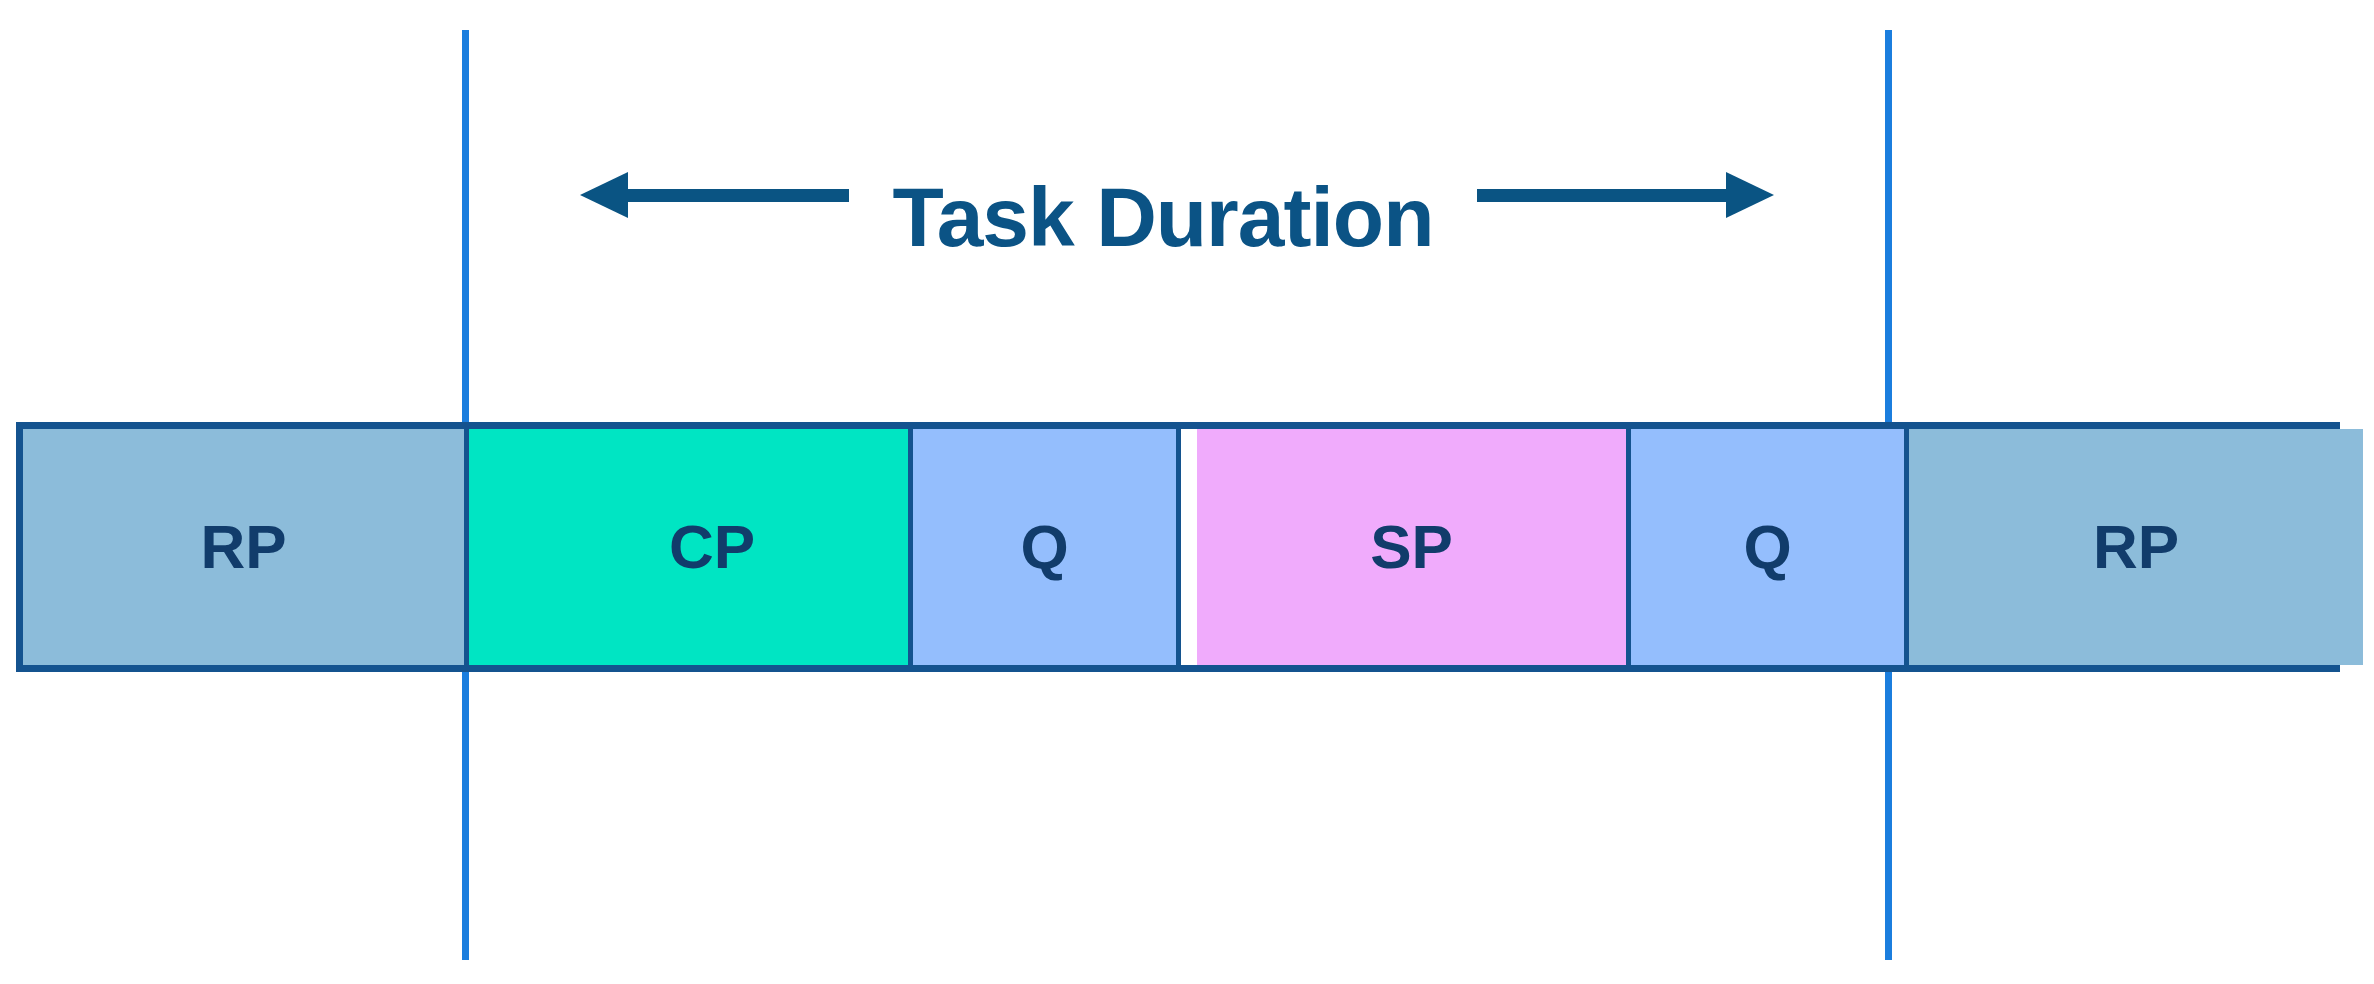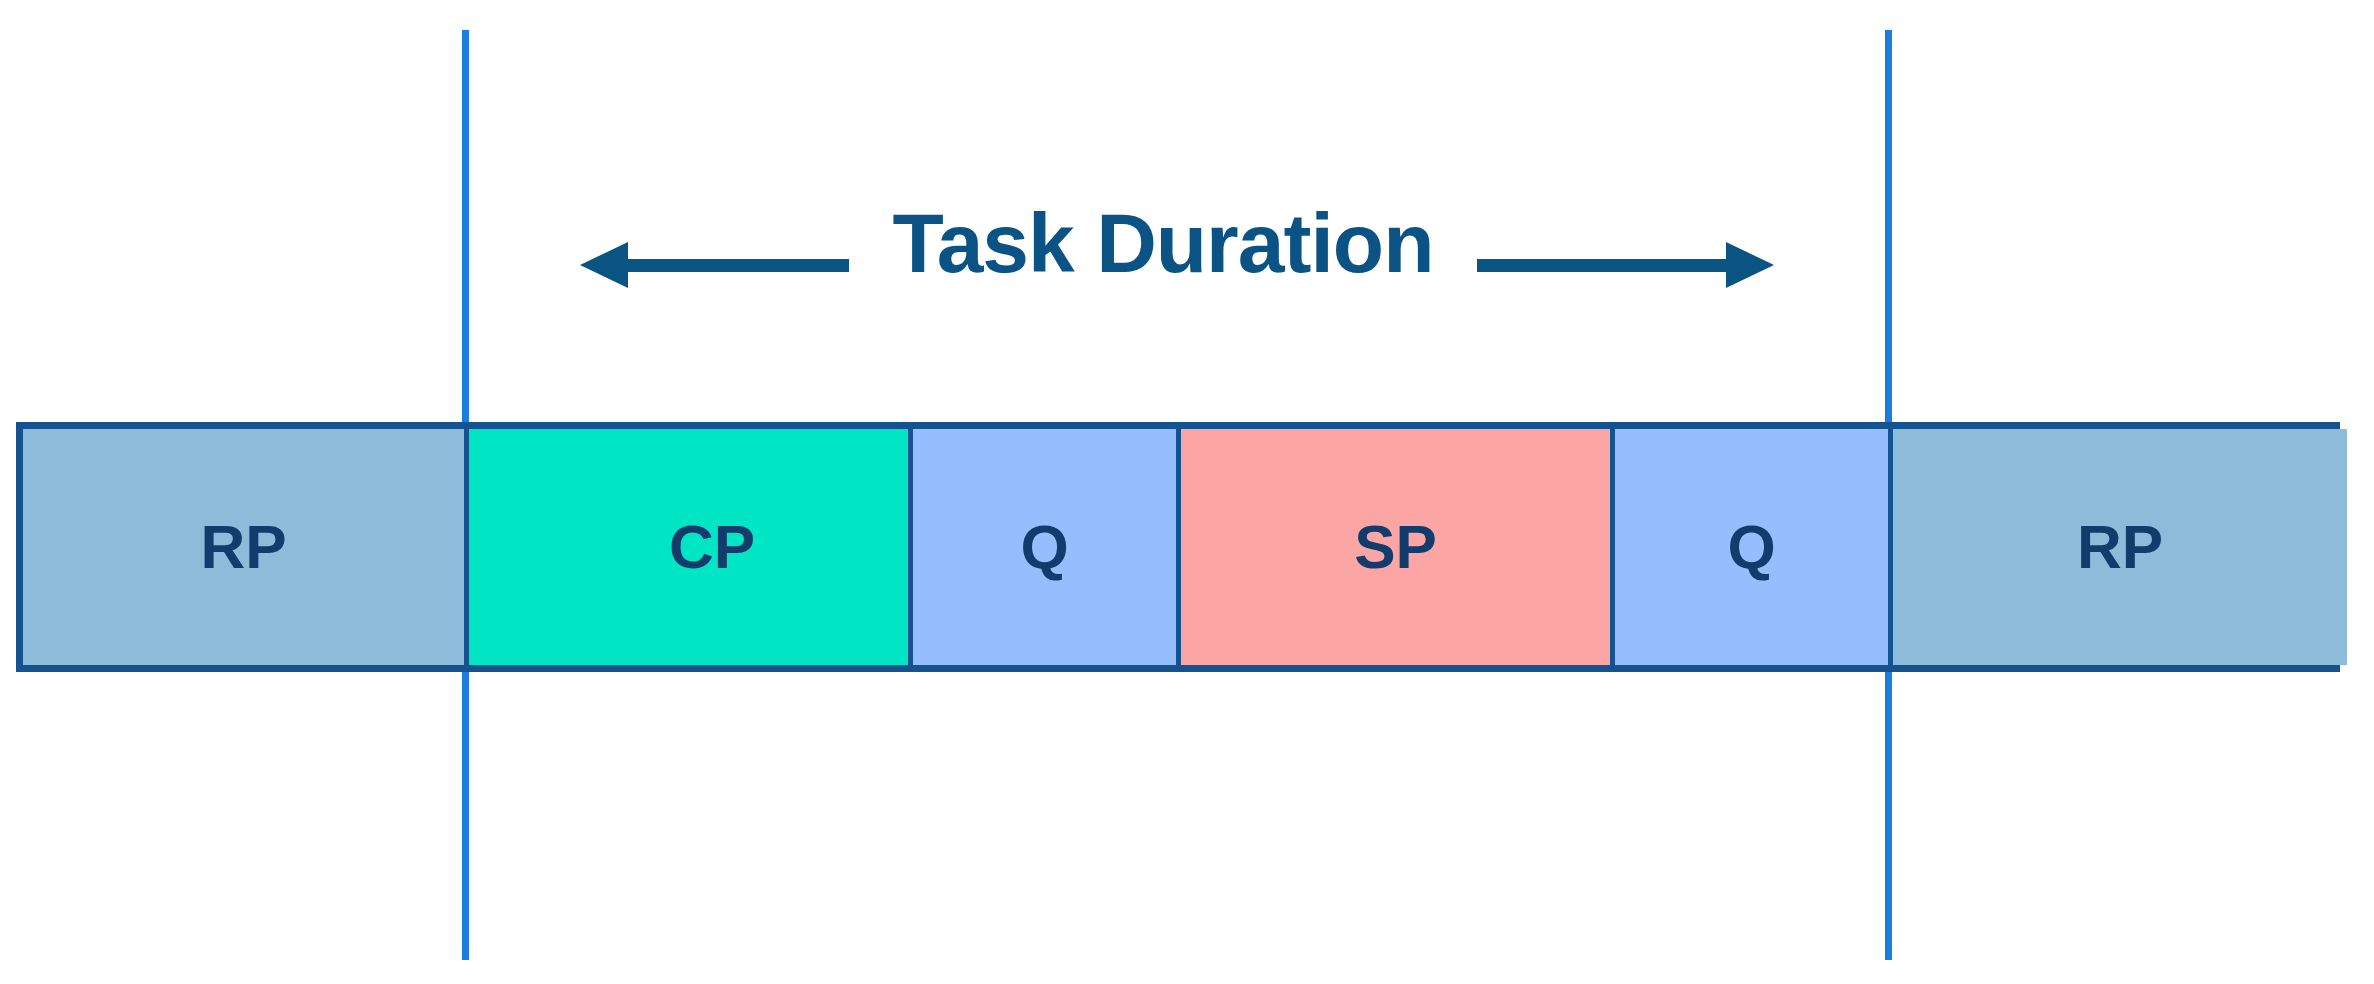--- a/index.html
+++ b/index.html
@@ -30,21 +30,21 @@
   #vline-right { left: 1885px; }
 
   
   .duration-row {
     position: absolute;
     left: 462px;
     top: 175px;
     width: 1430px;
     height: 110px;
     display: flex;
-    align-items: flex-end;
+    align-items: flex-start;
     justify-content: center;
   }
   .arrow {
     position: relative;
     height: 40px;
     flex: 0 0 auto;
     display: flex;
     align-items: center;
   }
   .arrow .shaft {
@@ -132,21 +132,21 @@
   <div id="timeline-bar">
       <div class="segment" style="background: rgb(140, 188, 218); width: 446px; flex: 0 0 446px;">
         <span class="segment-label">RP</span>
       </div>
       <div class="segment" style="background: rgb(0, 229, 195); width: 444px; flex: 0 0 444px; padding-left: 47px;">
         <span class="segment-label">CP</span>
       </div>
       <div class="segment" style="background: rgb(148, 190, 253); width: 268px; flex: 0 0 268px;">
         <span class="segment-label">Q</span>
       </div>
-      <div class="segment" style="background: #fca5a5; width: 434px; flex: 0 0 434px;">
+      <div class="segment" style="background: #f0abfc; width: 434px; flex: 0 0 434px; margin-left: 16px;">
         <span class="segment-label">SP</span>
       </div>
       <div class="segment" style="background: rgb(148, 190, 253); width: 278px; flex: 0 0 278px;">
         <span class="segment-label">Q</span>
       </div>
       <div class="segment" style="background: rgb(140, 188, 218); width: 454px; flex: 0 0 454px;">
         <span class="segment-label">RP</span>
       </div>
     </div>
 

